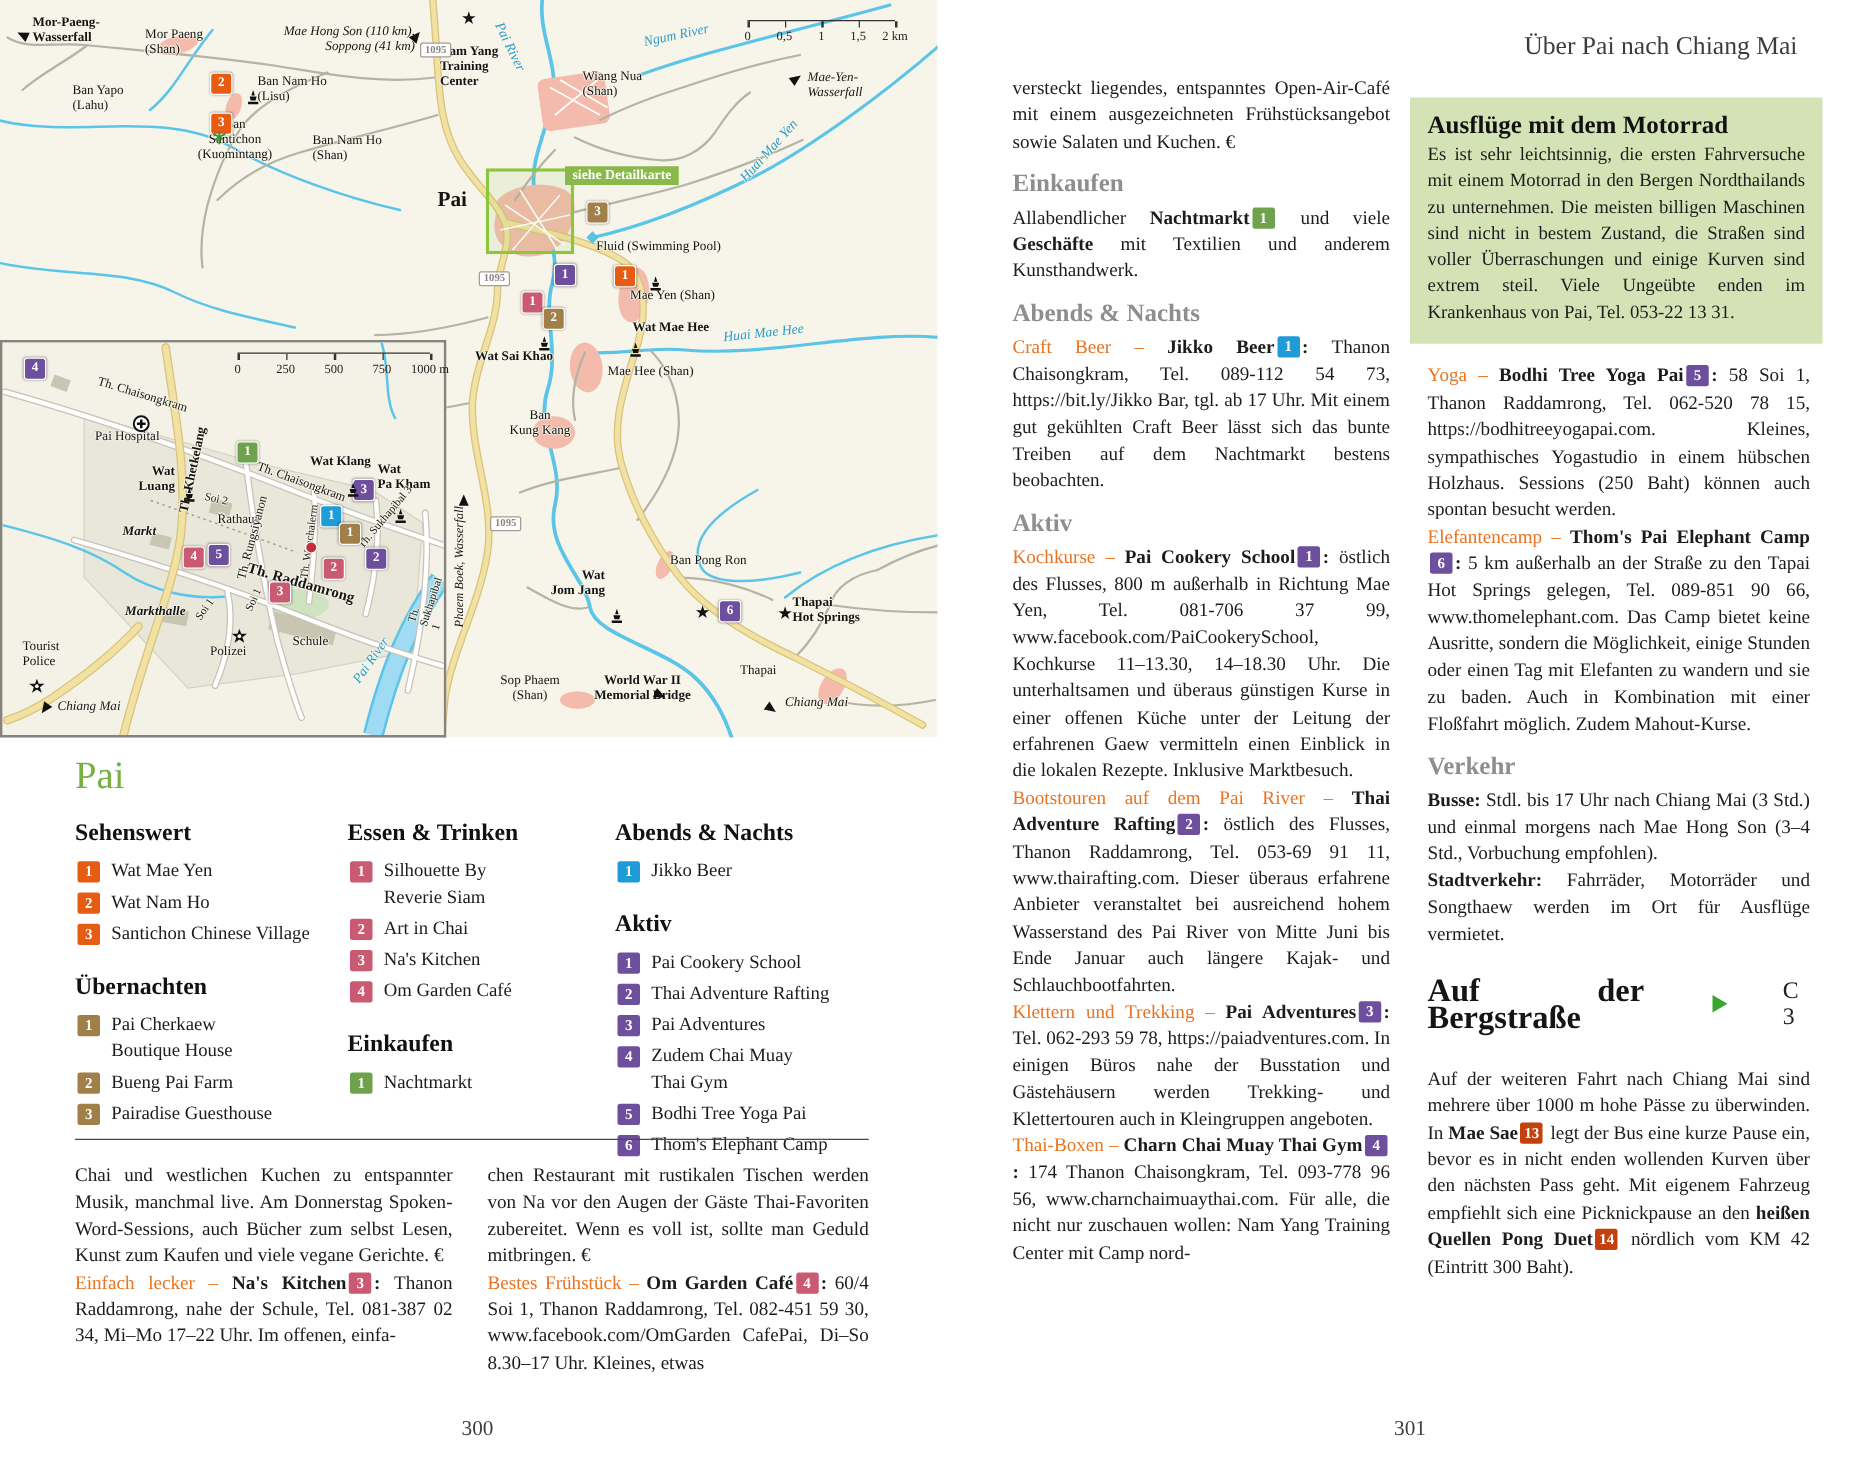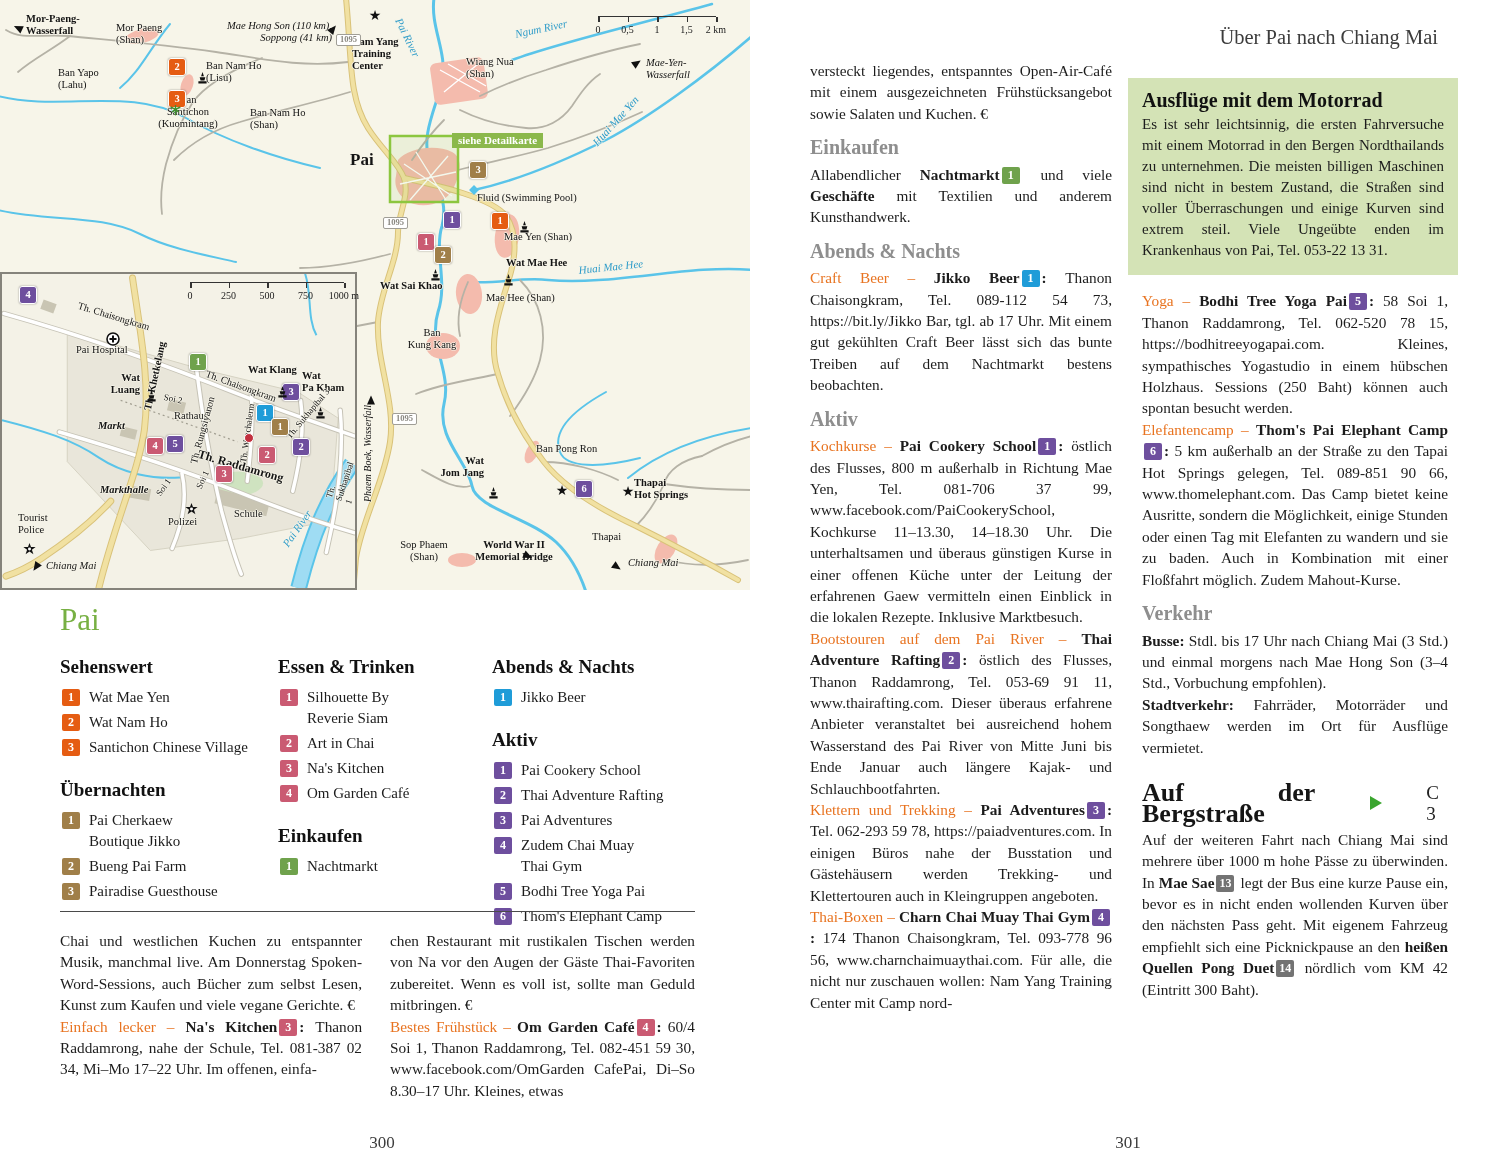--- a/index.html
+++ b/index.html
@@ -20,21 +20,21 @@
   .s-wfall{font-style:italic;font-size:10px;}
   .s-badge{background:#8bb84b;color:#fff;font-weight:bold;padding:1px 6px 2px;font-size:11px;text-shadow:none;}
   .s-shield{background:#fff;border:1px solid #a09e96;border-radius:2px;color:#8a8880;font-size:8.5px;font-weight:bold;padding:0 3px;text-shadow:none;}
   .s-street{font-size:10px;}
   .s-street-sm{font-size:9px;}
   .s-street-bold{font-size:10.5px;font-weight:bold;}
   .s-street-bold2{font-size:12px;font-weight:bold;}
   .mchip{position:absolute;width:16px;height:16px;margin:-9px 0 0 -9px;border-radius:3px;border:1.5px solid #fff;
          box-shadow:0 0 2px rgba(0,0,0,.4);color:#fff;font-weight:bold;font-size:10.5px;line-height:16px;text-align:center;}
   .c-orange{background:#e55c12;} .c-rose{background:#ca5a72;} .c-brown{background:#a07f49;}
-  .c-purple{background:#6e4f9e;} .c-blue{background:#1f9cd8;} .c-green{background:#6fa24c;} .c-gray{background:#737373;}
+  .c-purple{background:#6e4f9e;} .c-blue{background:#1f9cd8;} .c-green{background:#6fa24c;} .c-gray{background:#c2410c;}
   .micon{position:absolute;transform:translate(-50%,-50%);line-height:0;}
   .icon-star{font-size:14px;color:#111;line-height:1;text-shadow:none;}
   .icon-diamond{display:block;width:7px;height:7px;background:#56c3e9;transform:rotate(45deg);}
   .icon-dot{display:block;width:8px;height:8px;border-radius:50%;background:#c2303f;border:1.5px solid #fff;}
   .icon-arrow{display:block;width:0;height:0;border-left:9px solid #111;border-top:4px solid transparent;border-bottom:4px solid transparent;}
   .scalebar{position:absolute;font-size:10px;color:#222;}
   .scalebar .bar{position:relative;border-top:1.5px solid #333;height:5px;}
   .scalebar .tick{position:absolute;top:0;width:1.5px;height:5px;background:#333;}
   .scalebar .labs{position:relative;height:12px;margin-top:2px;}
   .scalebar .labs span{position:absolute;transform:translateX(-50%);white-space:nowrap;}
@@ -54,21 +54,21 @@
   .col-h{font-size:20px;font-weight:bold;color:#8e8e8e;margin:13px 0 5px;text-align:left;}
   .bodycol > :first-child.col-h{margin-top:0;}
   .o{color:#e87320;}
   .b{font-weight:bold;}
   .rule{position:absolute;left:60px;top:911px;width:635px;height:1px;background:#4a4a4a;}
   .pageno{position:absolute;top:1133px;width:60px;text-align:center;font-size:17px;color:#3d3d3d;}
   #running-head{position:absolute;right:62px;top:26px;font-size:20.5px;color:#3c3c3c;}
   .infobox{background:#d4e3b6;margin:0 -10px 15px -14px;padding:12px 14px 14px;}
   .infobox h4{font-size:20px;margin:0 0 3px;color:#111;}
   .infobox p{font-size:15px;line-height:21px;text-align:justify;margin:0;}
-  .bigh{display:flex;align-items:center;margin:24px 0 4px;gap:39px;}
+  .bigh{display:flex;align-items:center;margin:24px 0 28px;gap:39px;}
   .bigh-t{font-size:26px;font-weight:bold;color:#151515;}
   .tri{width:0;height:0;border-left:12px solid #3aa52f;border-top:7px solid transparent;border-bottom:7px solid transparent;margin-left:16px;}
   .ref{font-size:19px;color:#222;margin-left:5px;}
 </style>
 </head>
 <body>
 
 <div id="sheet">
 
   <div id="map">
@@ -426,21 +426,21 @@
       <div class="legend-col" style="left: 0px;">
         <div class="leg-sec">
           <div class="leg-h">Sehenswert</div>
           <div class="leg-item"><span class="chip c-orange">1</span><span>Wat Mae Yen</span></div>
           <div class="leg-item"><span class="chip c-orange">2</span><span>Wat Nam Ho</span></div>
           <div class="leg-item"><span class="chip c-orange">3</span><span>Santichon Chinese Village</span></div>
         </div>
         <div class="leg-sec">
           <div class="leg-h">Übernachten</div>
           <div class="leg-item"><span class="chip c-brown">1</span><span>Pai Cherkaew
-Boutique Jikko</span></div>
+Boutique House</span></div>
           <div class="leg-item"><span class="chip c-brown">2</span><span>Bueng Pai Farm</span></div>
           <div class="leg-item"><span class="chip c-brown">3</span><span>Pairadise Guesthouse</span></div>
         </div>
       </div>
       <div class="legend-col" style="left: 218px;">
         <div class="leg-sec">
           <div class="leg-h">Essen &amp; Trinken</div>
           <div class="leg-item"><span class="chip c-rose">1</span><span>Silhouette By
 Reverie Siam</span></div>
           <div class="leg-item"><span class="chip c-rose">2</span><span>Art in Chai</span></div>

